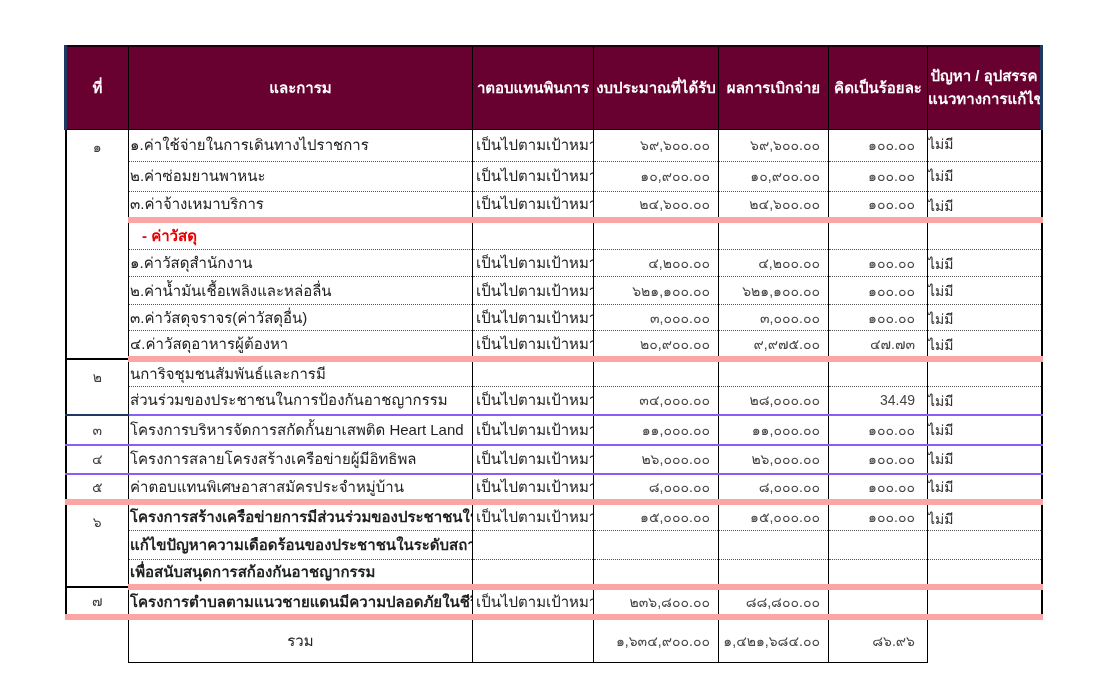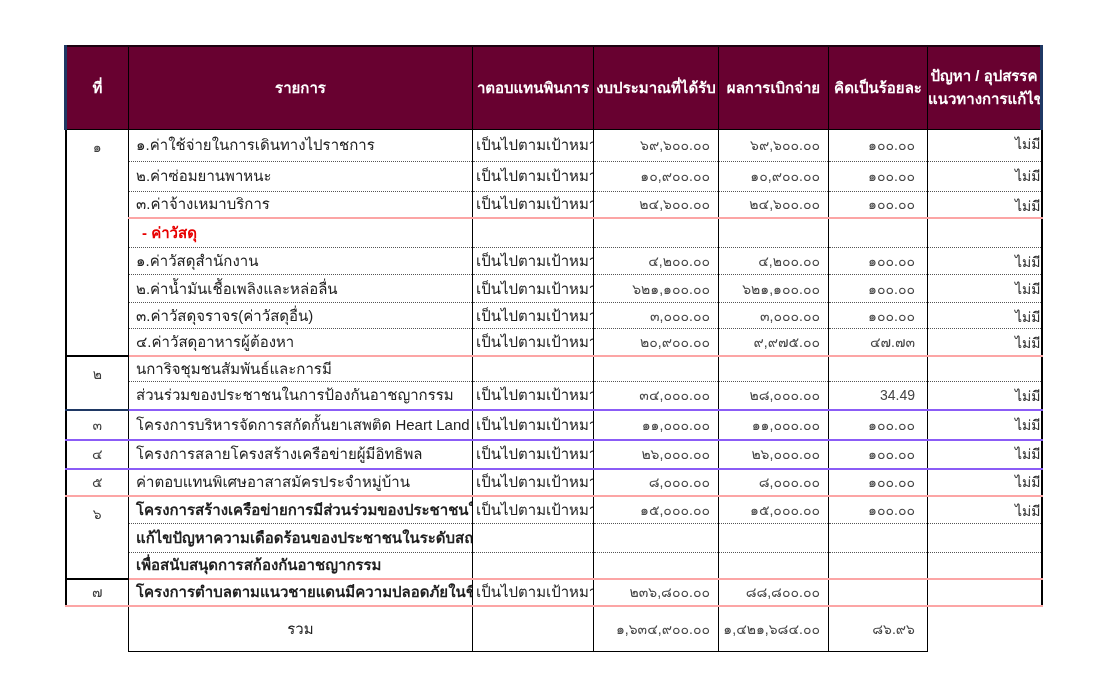--- a/index.html
+++ b/index.html
@@ -26,33 +26,33 @@
   
   tbody td{
     border-left:1px solid #000;border-right:1px solid #000;
     font-size:15px;color:#1f1f1f;background:#fff;
   }
   tbody td.obl{border-left:2px solid #000;}
   tbody td.obr{border-right:2px solid #000;}
   
   tr.dotted > td{border-bottom:1px dotted #555;}
   tr.navy   > td{border-bottom:2px solid #8b5cf6;}
-  tr.thick  > td{border-bottom:2px solid #fca5a5;}
+  tr.thick  > td{border-bottom:6px solid #fca5a5;}
   tr.thin   > td{border-bottom:1px solid #000;}
   
   td.no-cell{text-align:center;vertical-align:top;padding-top:6px;font-size:14px;color:#3d3d3d;}
   td.no-thick{border-bottom:2px solid #000 !important;}
   td.no-navy{border-bottom:2px solid #1F3864 !important;}
   
-  td.c-item{text-align:left;padding-left:7px;}
+  td.c-item{text-align:left;padding-left:1px;}
   td.c-item.indent{padding-left:13px;}
   td.c-res{text-align:left;padding-left:3px;}
   td.c-num{text-align:right;padding-right:8px;font-size:14px;color:#454545;}
   td.c-pct{text-align:right;padding-right:12px;font-size:14px;color:#454545;}
-  td.c-prob{text-align:right;font-size:14px;color:#2b2b2b;vertical-align:top;padding-top:3px;}
+  td.c-prob{text-align:left;font-size:14px;color:#2b2b2b;vertical-align:top;padding-top:3px;}
   .bold{font-weight:bold;}
   .red{color:#e80000;font-weight:bold;}
   td.total-label{text-align:center;}
   td.ghost{border:none !important;background:#fff;}
 </style>
 </head>
 <body>
 
 <div class="page">
   <table class="budget">
@@ -61,21 +61,21 @@
         <col style="width:344px">
         <col style="width:121px">
       <col style="width:125px">
         <col style="width:110px">
         <col style="width:99px">
         <col style="width:114px">
     </colgroup>
     <thead>
       <tr style="height:83px">
         <th class="first">ที่</th>
-        <th>รายการ</th>
+        <th>และการม</th>
         <th>าตอบแทนพินการ</th>
         <th>งบประมาณที่ได้รับ</th>
         <th>ผลการเบิกจ่าย</th>
         <th>คิดเป็นร้อยละ</th>
         <th class="last">
           <span style="display:block">ปัญหา / อุปสรรค</span>
           <span style="display:block">แนวทางการแก้ไข</span>
         </th>
       </tr>
     </thead>

